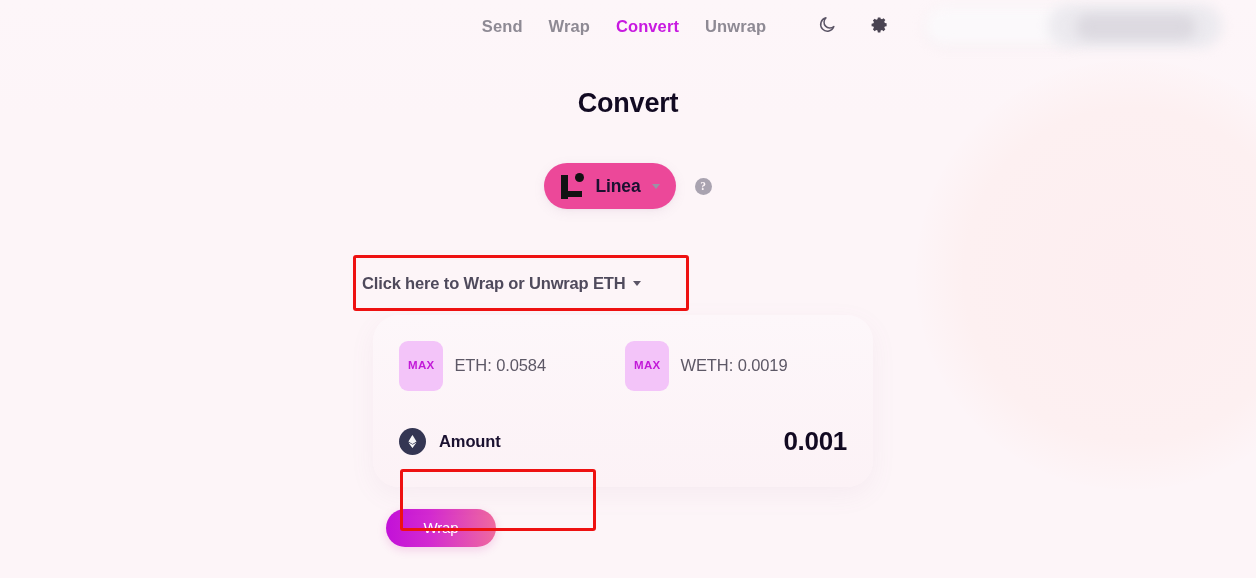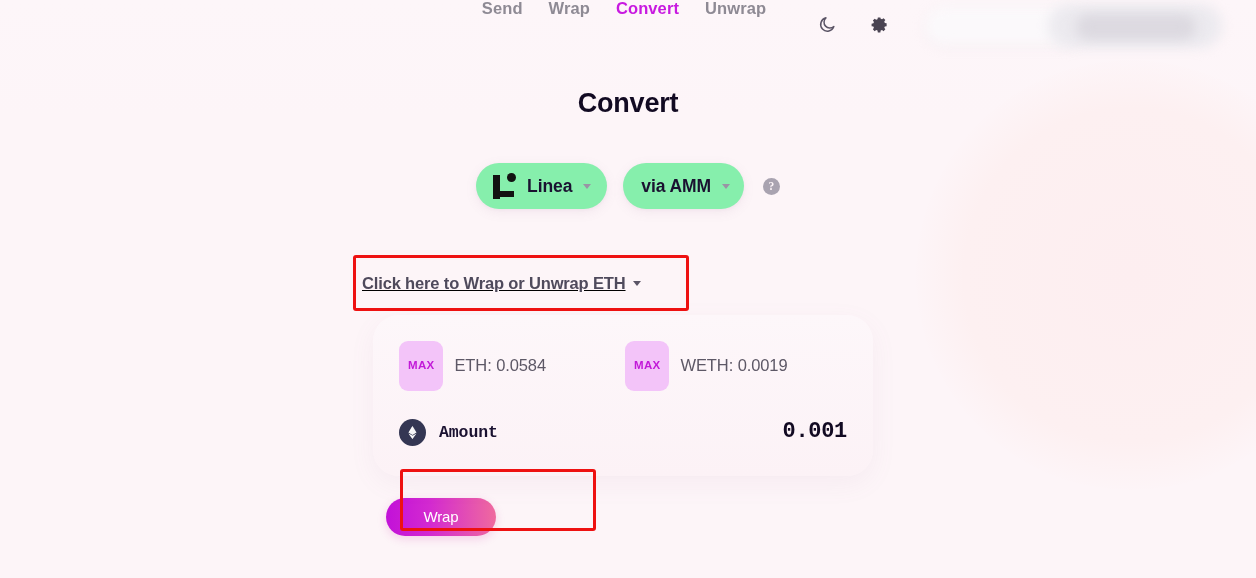--- a/index.html
+++ b/index.html
@@ -45,21 +45,21 @@
     align-items: center;
     z-index: 5;
   }
 
   .nav-links {
     position: absolute;
     left: 0;
     right: 8px;
     display: flex;
     justify-content: center;
-    align-items: flex-start;
+    align-items: center;
     gap: 26px;
     height: 52px;
   }
 
   .nav-link {
     font-size: 16.5px;
     font-weight: bold;
     color: #8e8a94;
     letter-spacing: 0.1px;
     cursor: pointer;
@@ -142,21 +142,21 @@
     z-index: 3;
   }
 
   .chip {
     display: flex;
     align-items: center;
     gap: 9px;
     height: 46px;
     padding: 0 16px 0 14px;
     border-radius: 26px;
-    background: #86efac;
+    background: #ec4899;
     box-shadow: 0 3px 12px rgba(145,110,145,0.10), 0 1px 3px rgba(145,110,145,0.06);
     cursor: pointer;
     white-space: nowrap;
   }
   .chip-label {
     font-size: 17.5px;
     font-weight: bold;
     color: #1a1130;
     letter-spacing: -0.1px;
   }
@@ -244,21 +244,20 @@
   .annot.wrap     { left: 52px; top: 210px; width: 196px; height: 62px; }
 
   .wrap-dropdown {
     position: relative;
     display: flex;
     align-items: center;
     height: 48px;
     padding-left: 14px;
     width: 336px;
     cursor: pointer;
-    text-decoration: underline;
   }
   .wrap-dropdown .dd-text {
     font-size: 16.5px;
     font-weight: bold;
     color: #4f4a5c;
     letter-spacing: -0.15px;
   }
   .dd-caret {
     width: 0; height: 0;
     border-left: 4.5px solid transparent;
@@ -302,22 +301,21 @@
     line-height: 1;
   }
   .balance-text {
     font-size: 16.5px;
     color: #5d5866;
     letter-spacing: -0.1px;
   }
 
   .amount-row {
     display: flex;
-    margin-top: 28px;
-    font-family: Liberation Mono, monospace;
+    margin-top: 35px;
   }
   .amount-left {
     display: flex;
     align-items: center;
     gap: 13px;
   }
   .amount-icon {
     width: 27px; height: 27px;
     border-radius: 50%;
     background: #343653;
@@ -327,21 +325,21 @@
     flex: none;
   }
   .amount-label {
     font-size: 16.5px;
     font-weight: bold;
     color: #1a1130;
     letter-spacing: -0.1px;
   }
   .amount-value {
     margin-left: auto;
-    font-size: 22px;
+    font-size: 26px;
     font-weight: bold;
     color: #120a22;
     letter-spacing: -0.3px;
   }
 
   .actions {
     display: flex;
     align-items: center;
     margin-top: 22px;
     padding-left: 38px;
@@ -414,24 +412,20 @@
     <span class="linea-logo">
       <span class="stem"></span>
         <span class="foot"></span>
         <span class="dot"></span>
     </span>
     <span class="chip-label">Linea</span>
     <span class="caret"></span>
   </div>
 
 
-  <div class="chip amm">
-    <span class="chip-label">via AMM</span>
-    <span class="caret"></span>
-  </div>
 
   <div class="help-icon">?</div>
 
 </div>
 
 <div class="stage">
 
   <div class="annot dropdown"></div>
   <div class="annot wrap"></div>
 

